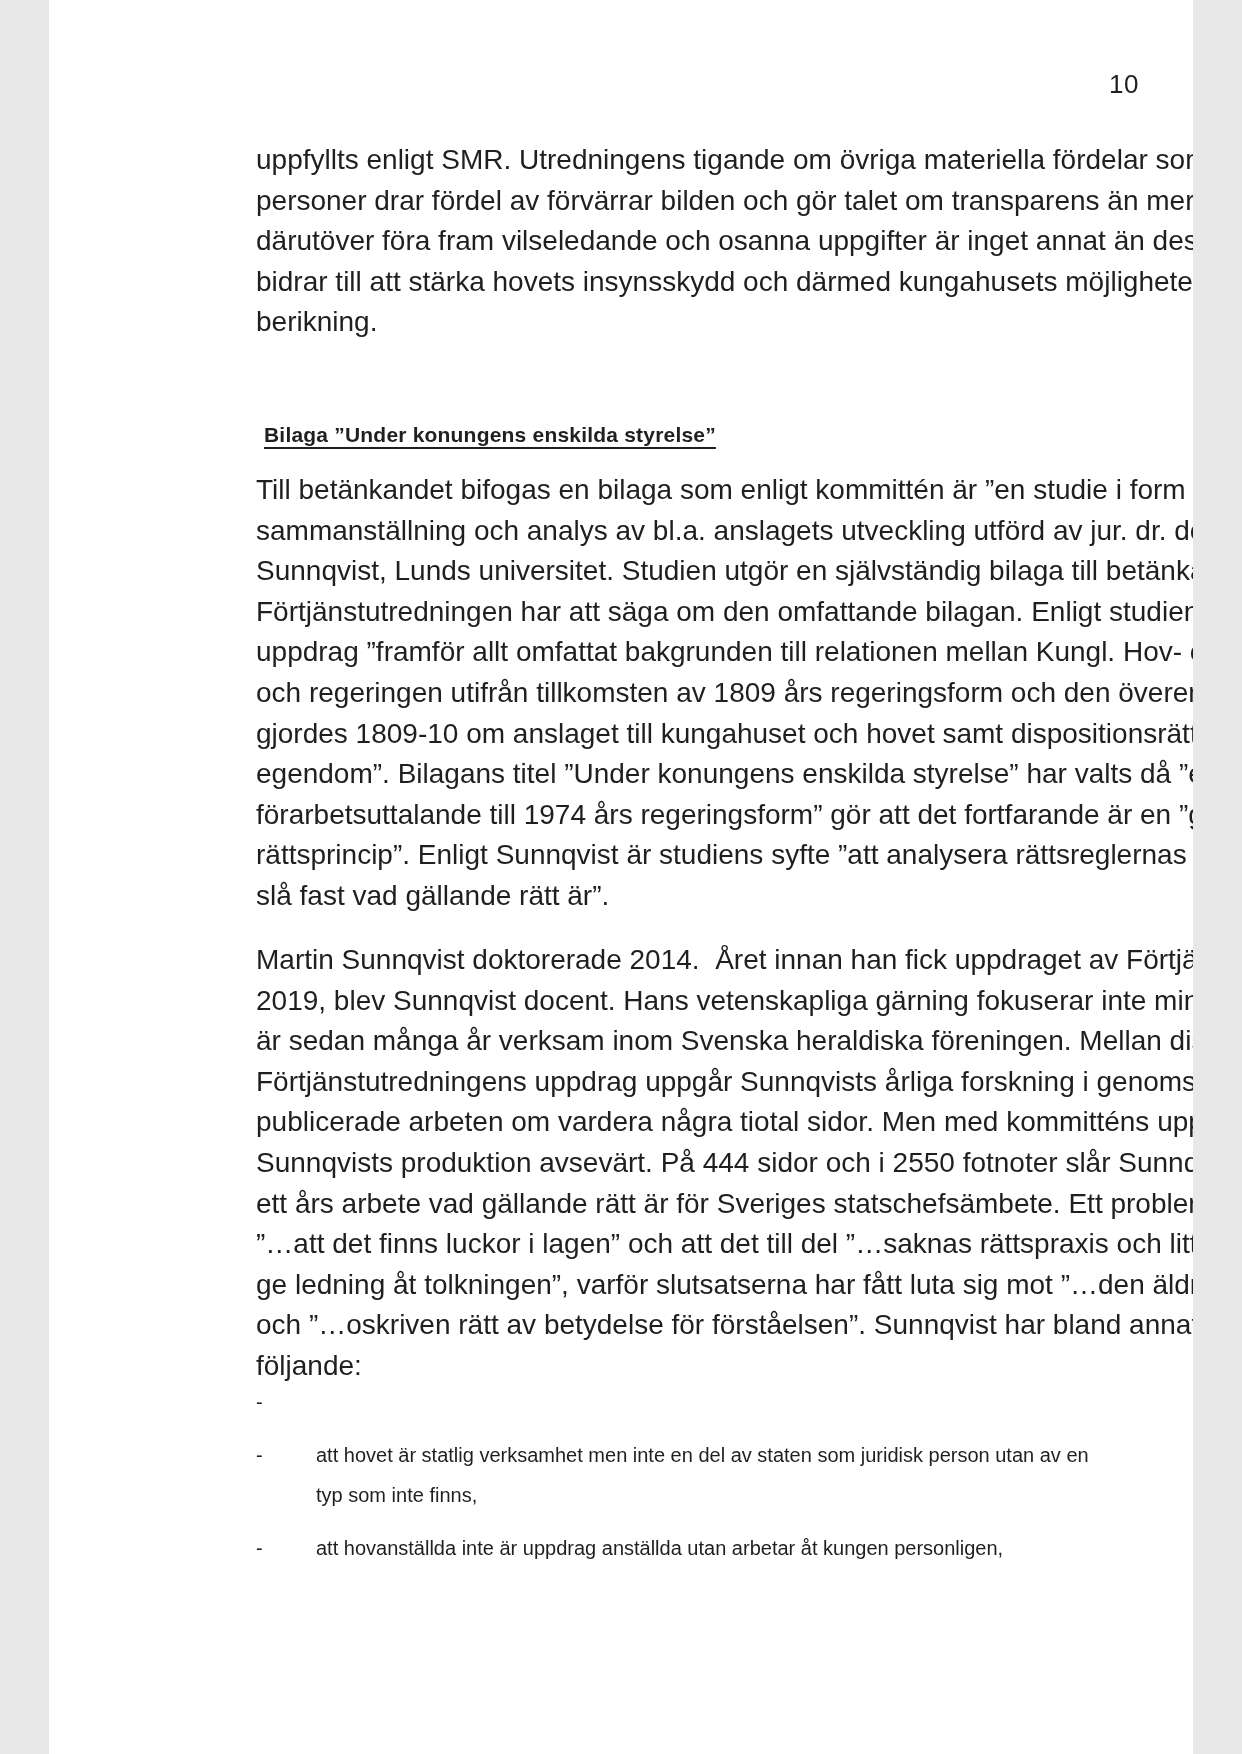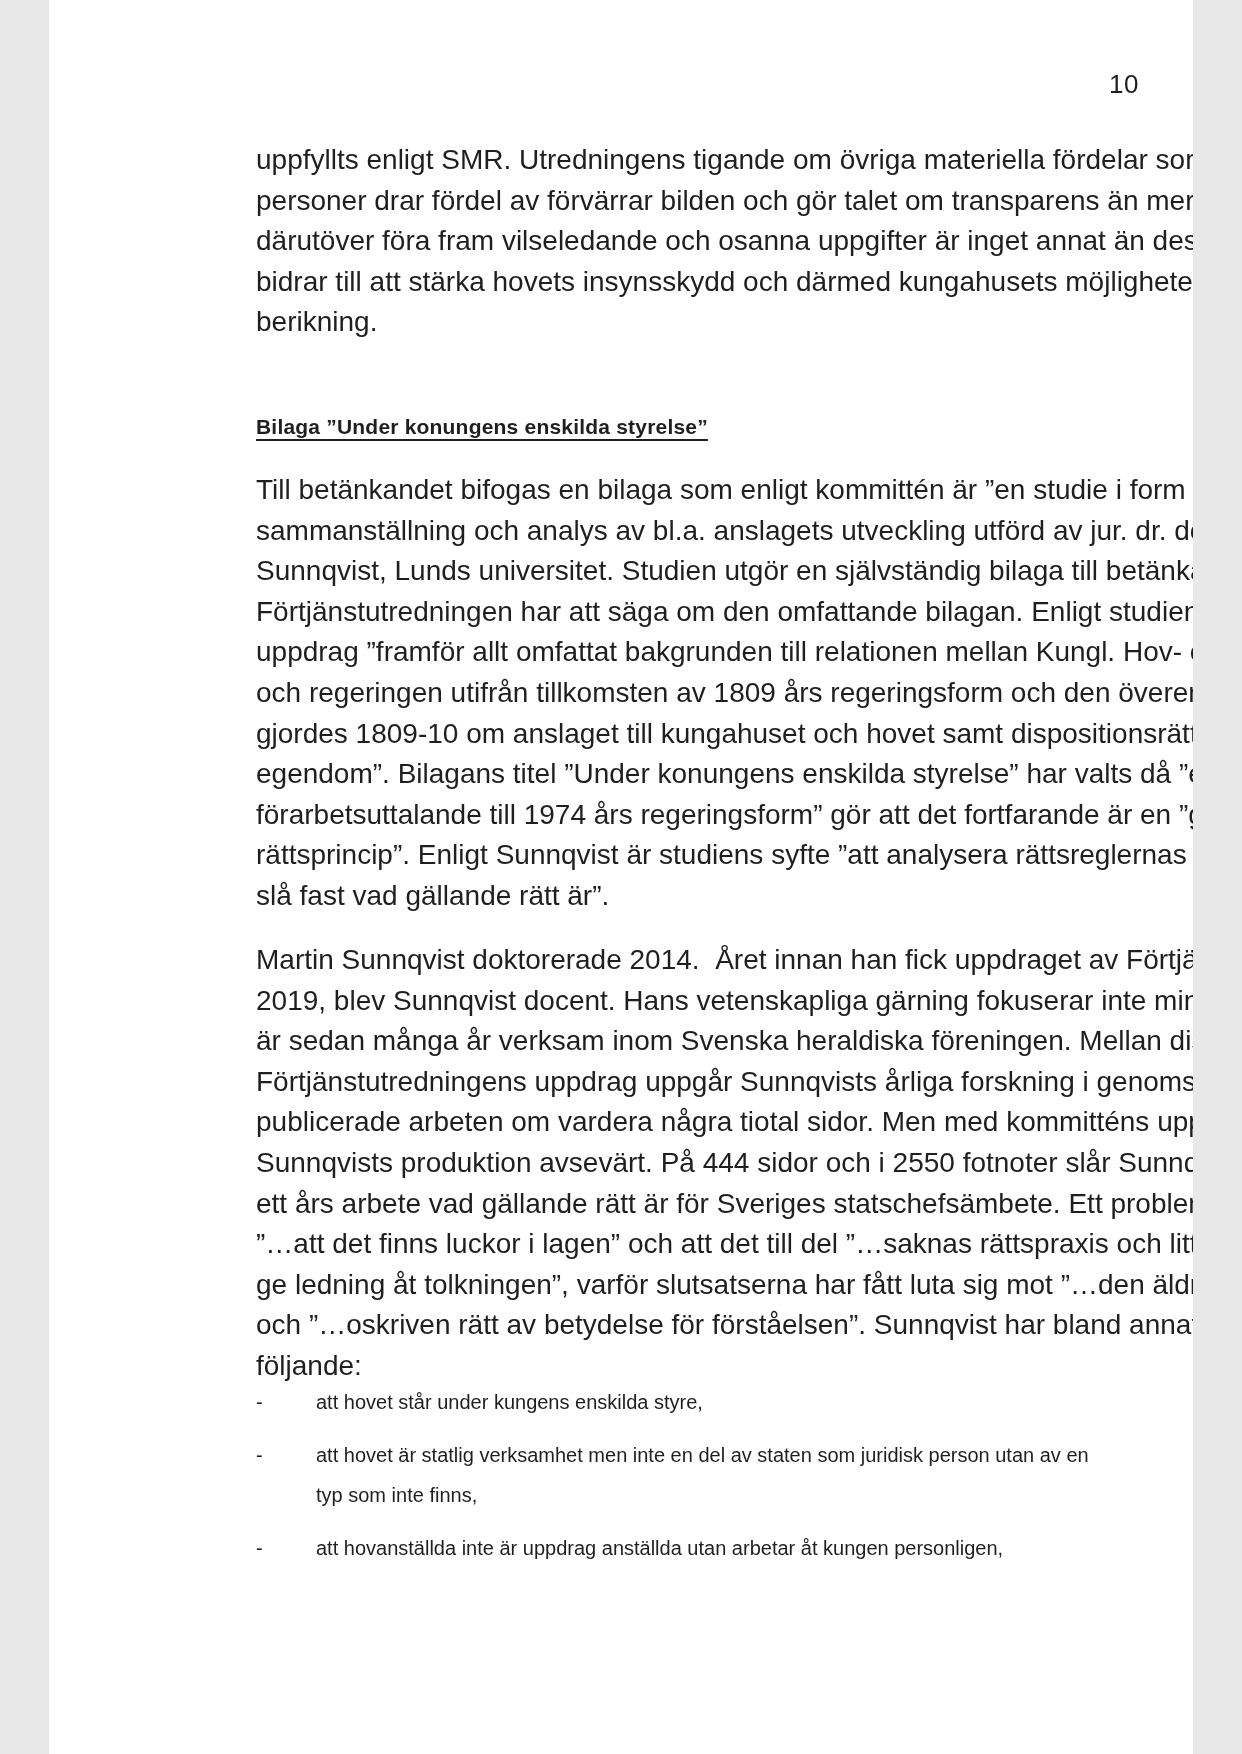--- a/index.html
+++ b/index.html
@@ -33,21 +33,21 @@
     white-space: pre;
     letter-spacing: 0px;
   }
   .para1 { top: 140px; }
   .para2 { top: 470px; }
   .para3 { top: 940px; }
   .section-heading {
     position: absolute;
     left: 207px;
     top: 407px;
-    margin: 0;
+    margin: 8px;
     font-size: 21px;
     font-weight: bold;
     line-height: 40px;
     white-space: pre;
     text-decoration: underline;
     text-decoration-thickness: 2px;
     text-underline-offset: 5px;
     letter-spacing: 0.2px;
   }
   .bullet-list {
@@ -107,21 +107,20 @@
 ett års arbete vad gällande rätt är för Sveriges statschefsämbete. Ett problem för honom är
 ”…att det finns luckor i lagen” och att det till del ”…saknas rättspraxis och litteratur som kan
 ge ledning åt tolkningen”, varför slutsatserna har fått luta sig mot ”…den äldre litteraturen”
 och ”…oskriven rätt av betydelse för förståelsen”. Sunnqvist har bland annat kommit fram till
 följande:</div>
 
   <div class="bullet-list">
 
     <div class="list-item">
       <span class="bullet">-</span>
-      <span class="item-text">att hovet står under kungens enskilda styre,</span>
     </div>
 
     <div class="list-item">
       <span class="bullet">-</span>
       <span class="item-text">att hovet är statlig verksamhet men inte en del av staten som juridisk person utan av en
 typ som inte finns,</span>
     </div>
 
     <div class="list-item">
       <span class="bullet">-</span>

